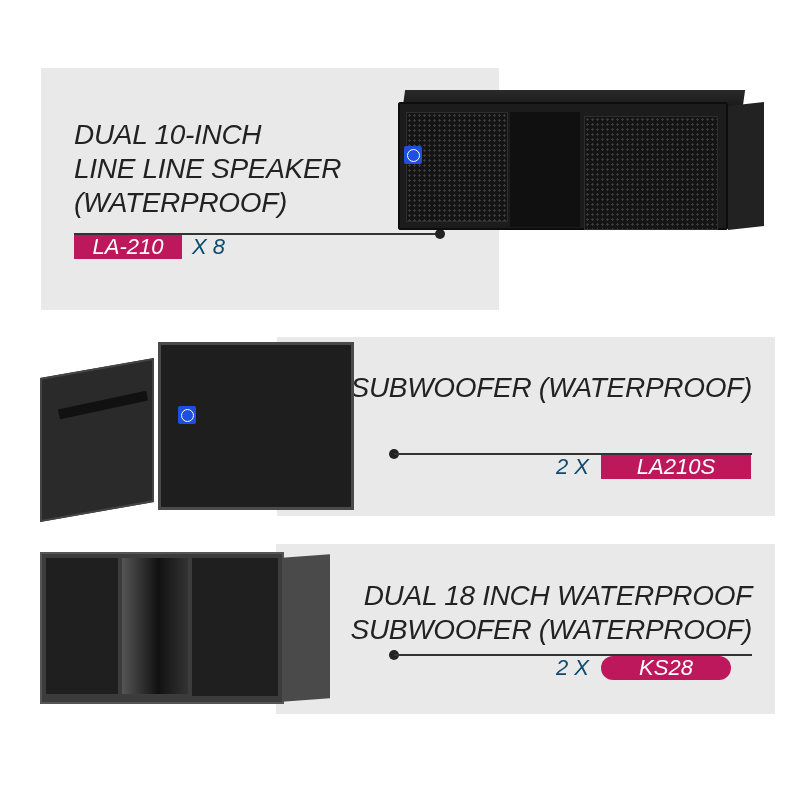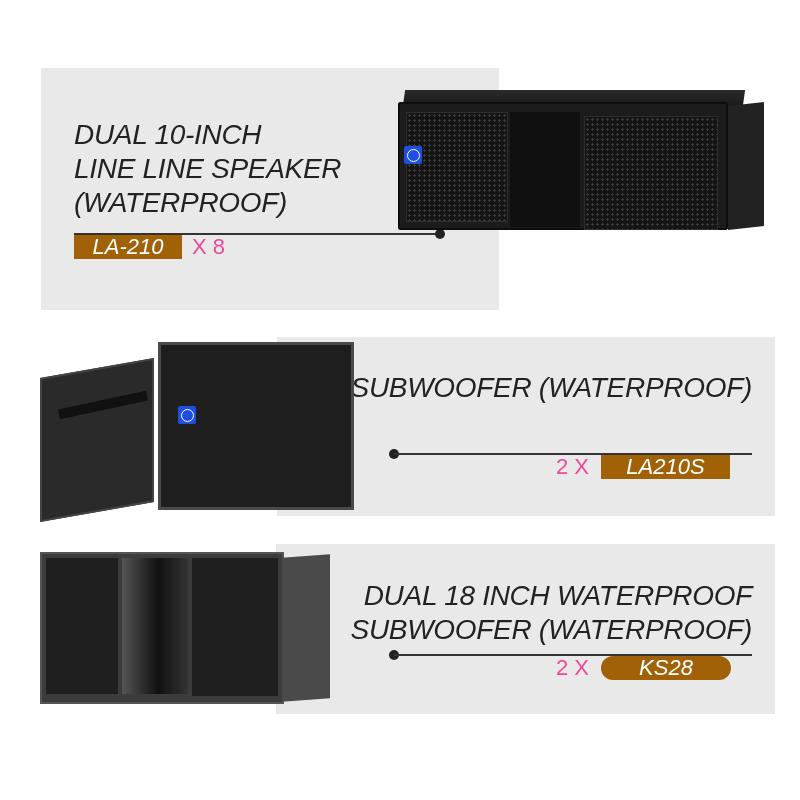--- a/index.html
+++ b/index.html
@@ -2,22 +2,22 @@
 <html><head>
 <meta charset="utf-8">
 <style>
   html, body { margin:0; padding:0; }
   body { width:800px; height:800px; background:#ffffff; position:relative; overflow:hidden; font-family:"Liberation Sans", sans-serif; }
   .panel { position:absolute; background:#e9e9e9; }
   .title { position:absolute; font-style:italic; color:#222; font-size:28px; line-height:34px; letter-spacing:-0.3px; white-space:nowrap; }
   .title .ln { display:block; }
   .line { position:absolute; height:2px; background:#333; }
   .dot { position:absolute; width:10px; height:10px; border-radius:50%; background:#222; }
-  .model { position:absolute; background:#a16207; color:#fff; font-style:italic; font-size:22px; line-height:24px; height:24px; text-align:center; }
-  .qty { position:absolute; color:#ec4899; font-size:22px; line-height:24px; }
+  .model { position:absolute; background:#be185d; color:#fff; font-style:italic; font-size:22px; line-height:24px; height:24px; text-align:center; }
+  .qty { position:absolute; font-style:italic; color:#0c4a6e; font-size:22px; line-height:24px; }
 
   
   .spk1 { position:absolute; left:398px; top:90px; width:372px; height:150px; }
   .spk1 .body { position:absolute; left:0; top:12px; width:330px; height:128px; background:#1c1c1c; border-radius:3px; box-shadow:inset 0 0 0 2px #0d0d0d; }
   .spk1 .top { position:absolute; left:6px; top:0; width:340px; height:16px; background:linear-gradient(#2a2a2a,#1a1a1a); transform:skewX(-8deg); }
   .grille { position:absolute; background-color:#141414; background-image:radial-gradient(circle, #3a3a3a 1.2px, transparent 1.4px); background-size:5px 5px; border:1px solid #2e2e2e; }
   .spk1 .g1 { left:8px; top:10px; width:100px; height:108px; }
   .spk1 .mid { position:absolute; left:112px; top:10px; width:70px; height:115px; background:#101010; }
   .spk1 .g2 { left:186px; top:14px; width:132px; height:112px; }
   .spk1 .side { position:absolute; left:330px; top:14px; width:36px; height:124px; background:#222; transform:skewY(-6deg); }
@@ -64,21 +64,21 @@
     </div>
 </div>
 
 <div class="panel" style="left:277px;top:337px;width:498px;height:179px;"></div>
 <div class="title" style="right:48px;top:371px;text-align:right;">
   <span class="ln">SUBWOOFER (WATERPROOF)</span>
 </div>
 <div class="dot" style="left:389px;top:449px;"></div>
 <div class="line" style="left:394px;top:453px;width:358px;"></div>
 <div class="qty" style="left:556px;top:455px;">2 X</div>
-<div class="model" style="left:601px;top:455px;width:129px;">LA210S</div>
+<div class="model" style="left:601px;top:455px;width:150px;">LA210S</div>
 <div class="spk2">
   <div class="left"></div>
   <div class="handle"></div>
   <div class="front"></div>
   <div class="logo" style="left:138px;top:68px;">
       <span></span>
     </div>
 </div>
 
 <div class="panel" style="left:276px;top:544px;width:499px;height:170px;"></div>

